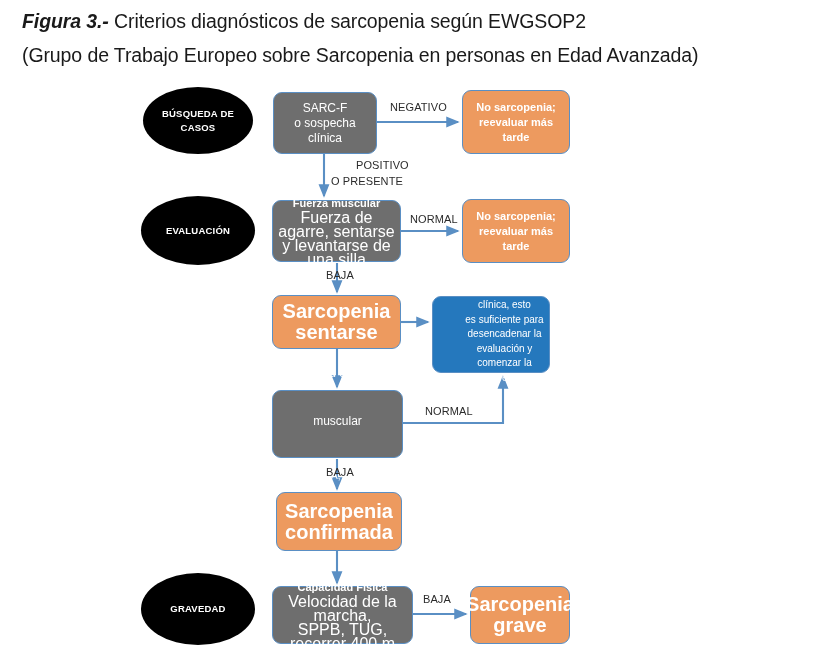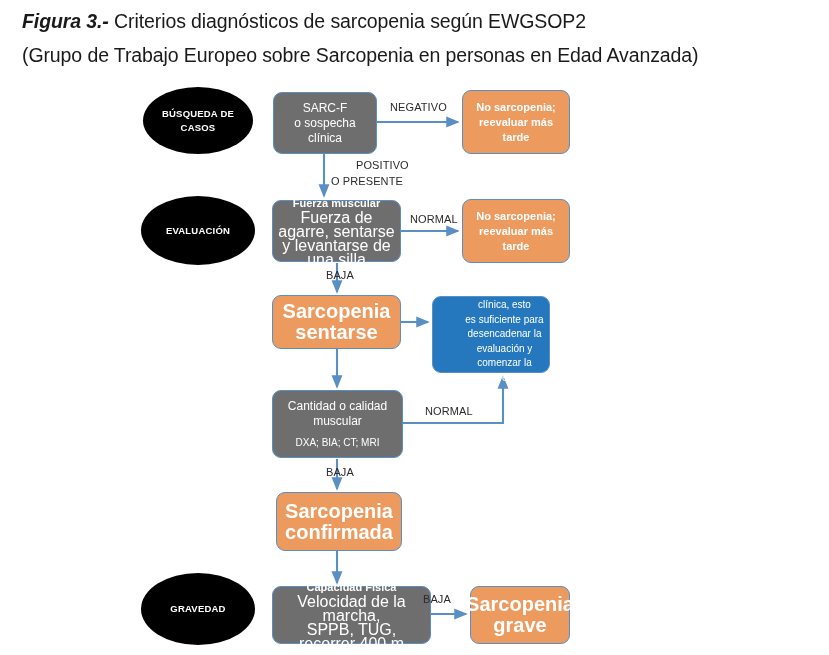--- a/index.html
+++ b/index.html
@@ -205,32 +205,32 @@
   </div>
 
   <div class="node boxnode blue" style="left:432px; top:296px; width:118px; height:77px;padding-left:32px;">
     <div class="t-bluebody">En la práctica clínica, esto</div>
     <div class="t-bluebody">es suficiente para</div>
     <div class="t-bluebody">desencadenar la</div>
     <div class="t-bluebody">evaluación y comenzar la</div>
     <div class="t-bluebody">intervención</div>
   </div>
 
-  <div class="node boxnode gray" style="left:272px; top:390px; width:131px; height:68px;">
+  <div class="node boxnode gray" style="left:272px; top:390px; width:131px; height:68px;gap:33px;">
     <div class="t-plainhead">Cantidad o calidad</div>
     <div class="t-plainhead">muscular</div>
     <div class="t-sub2">DXA; BIA; CT; MRI</div>
   </div>
 
   <div class="node boxnode orange" style="left:276px; top:492px; width:126px; height:59px;">
     <div class="t-big">Sarcopenia</div>
     <div class="t-big">confirmada</div>
   </div>
 
-  <div class="node boxnode gray" style="left:272px; top:586px; width:159px; height:58px;">
+  <div class="node boxnode gray" style="left:272px; top:586px; width:141px; height:58px;">
     <div class="t-head">Capacidad Física</div>
     <div class="t-sub">Velocidad de la marcha,</div>
     <div class="t-sub">SPPB, TUG, recorrer 400 m</div>
   </div>
 
   <div class="node boxnode orange" style="left:470px; top:586px; width:100px; height:58px;">
     <div class="t-big">Sarcopenia</div>
     <div class="t-big">grave</div>
   </div>
 

